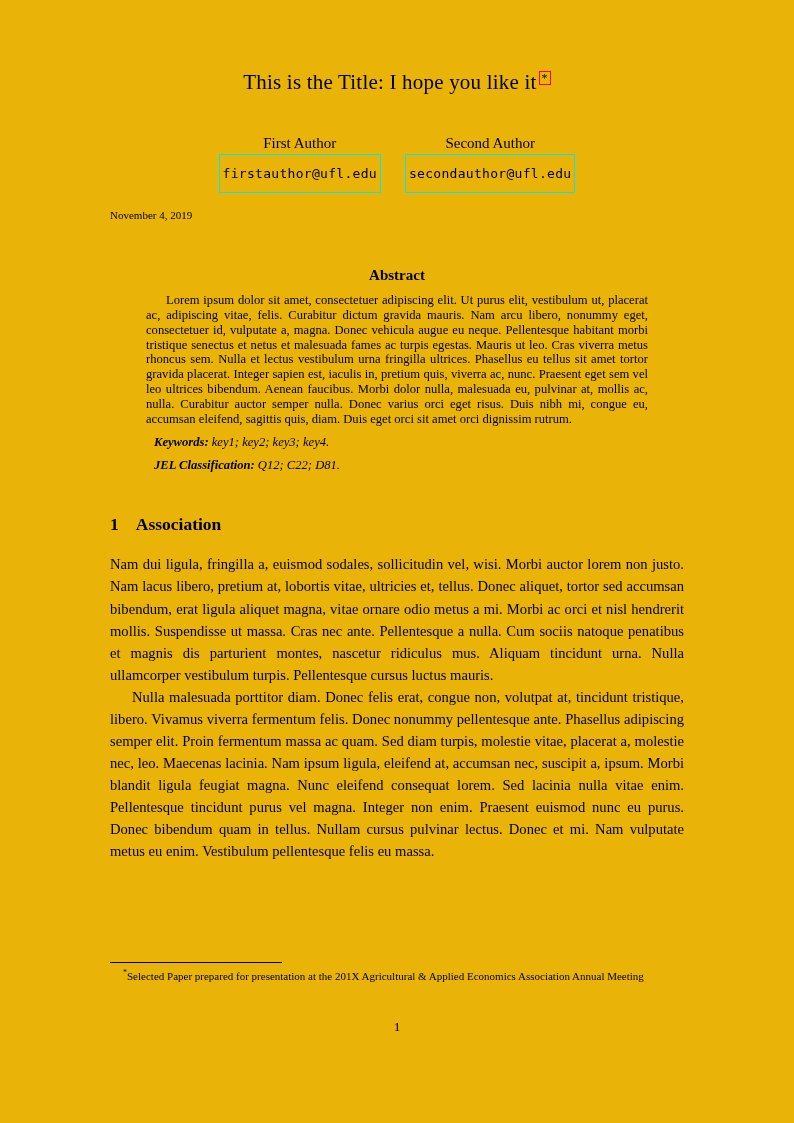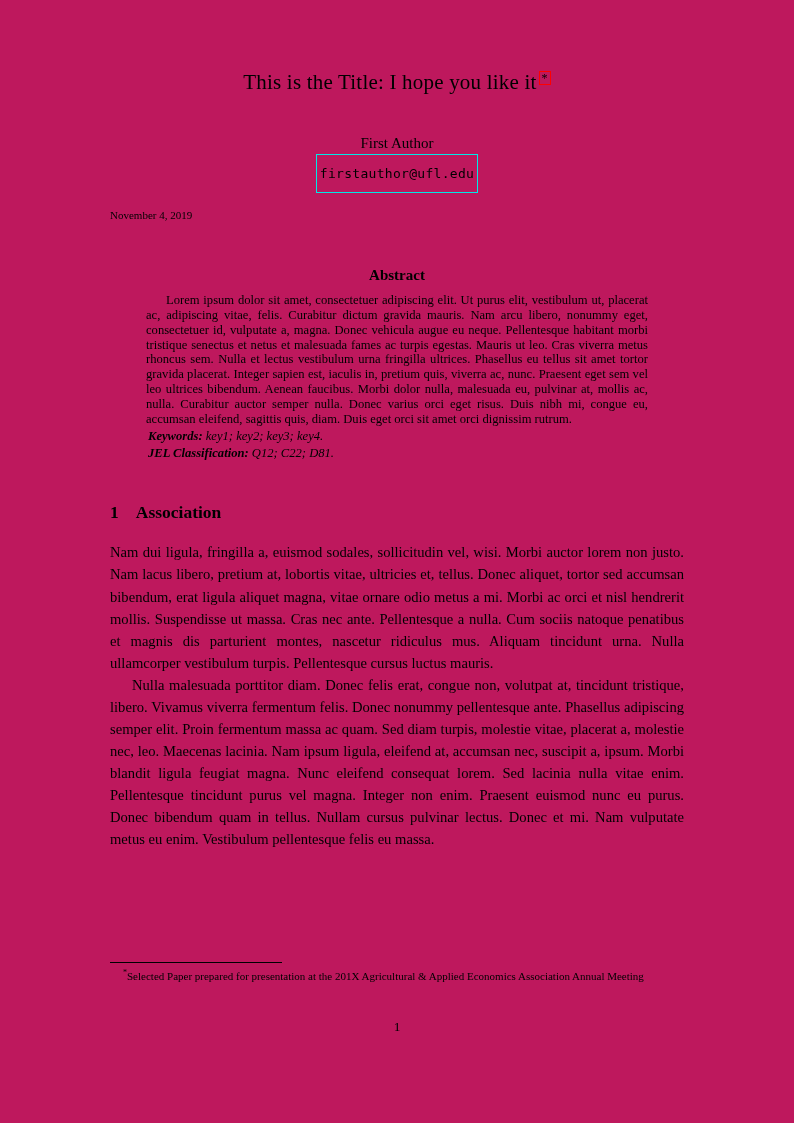--- a/index.html
+++ b/index.html
@@ -5,21 +5,21 @@
   html, body {
     margin: 0;
     padding: 0;
     background: #ffffff;
   }
   .page {
     position: relative;
     width: 794px;
     height: 1123px;
     margin: 0 auto;
-    background: #be185d;
+    background: #eab308;
     box-sizing: border-box;
     padding: 70px 110px 0 110px;
     font-family: "Liberation Serif", serif;
     color: #000000;
     overflow: hidden;
   }
 
   
   .title {
     font-size: 21px;
@@ -86,21 +86,21 @@
   .abstract-text {
     font-size: 12.6px;
     line-height: 1.18;
     text-align: justify;
     margin: 0;
     text-indent: 20px;
   }
   .kw-line {
     font-size: 12.6px;
     line-height: 1.18;
-    margin: 2px;
+    margin: 8px;
     text-align: justify;
   }
   .kw-label {
     font-weight: bold;
     font-style: italic;
   }
   .kw-value {
     font-style: italic;
   }
 
@@ -169,20 +169,24 @@
   <h1 class="title">
     <span>This is the Title: I hope you like it</span><span class="title-fnmark">*</span>
   </h1>
 
   <div class="authors">
     <div class="author-row">
       <div class="author">
         <div class="author-name">First Author</div>
         <span class="author-email">firstauthor@ufl.edu</span>
       </div>
+      <div class="author">
+        <div class="author-name">Second Author</div>
+        <span class="author-email">secondauthor@ufl.edu</span>
+      </div>
     </div>
   </div>
 
   <div class="date">November 4, 2019</div>
 
   <div class="abstract">
     <div class="abstract-heading">Abstract</div>
     <p class="abstract-text">Lorem ipsum dolor sit amet, consectetuer adipiscing elit. Ut purus elit, vestibulum ut, placerat ac, adipiscing vitae, felis. Curabitur dictum gravida mauris. Nam arcu libero, nonummy eget, consectetuer id, vulputate a, magna. Donec vehicula augue eu neque. Pellentesque habitant morbi tristique senectus et netus et malesuada fames ac turpis egestas. Mauris ut leo. Cras viverra metus rhoncus sem. Nulla et lectus vestibulum urna fringilla ultrices. Phasellus eu tellus sit amet tortor gravida placerat. Integer sapien est, iaculis in, pretium quis, viverra ac, nunc. Praesent eget sem vel leo ultrices bibendum. Aenean faucibus. Morbi dolor nulla, malesuada eu, pulvinar at, mollis ac, nulla. Curabitur auctor semper nulla. Donec varius orci eget risus. Duis nibh mi, congue eu, accumsan eleifend, sagittis quis, diam. Duis eget orci sit amet orci dignissim rutrum.</p>
     <p class="kw-line"><span class="kw-label">Keywords:</span> <span class="kw-value">key1; key2; key3; key4.</span></p>
     <p class="kw-line"><span class="kw-label">JEL Classification:</span> <span class="kw-value">Q12; C22; D81.</span></p>

